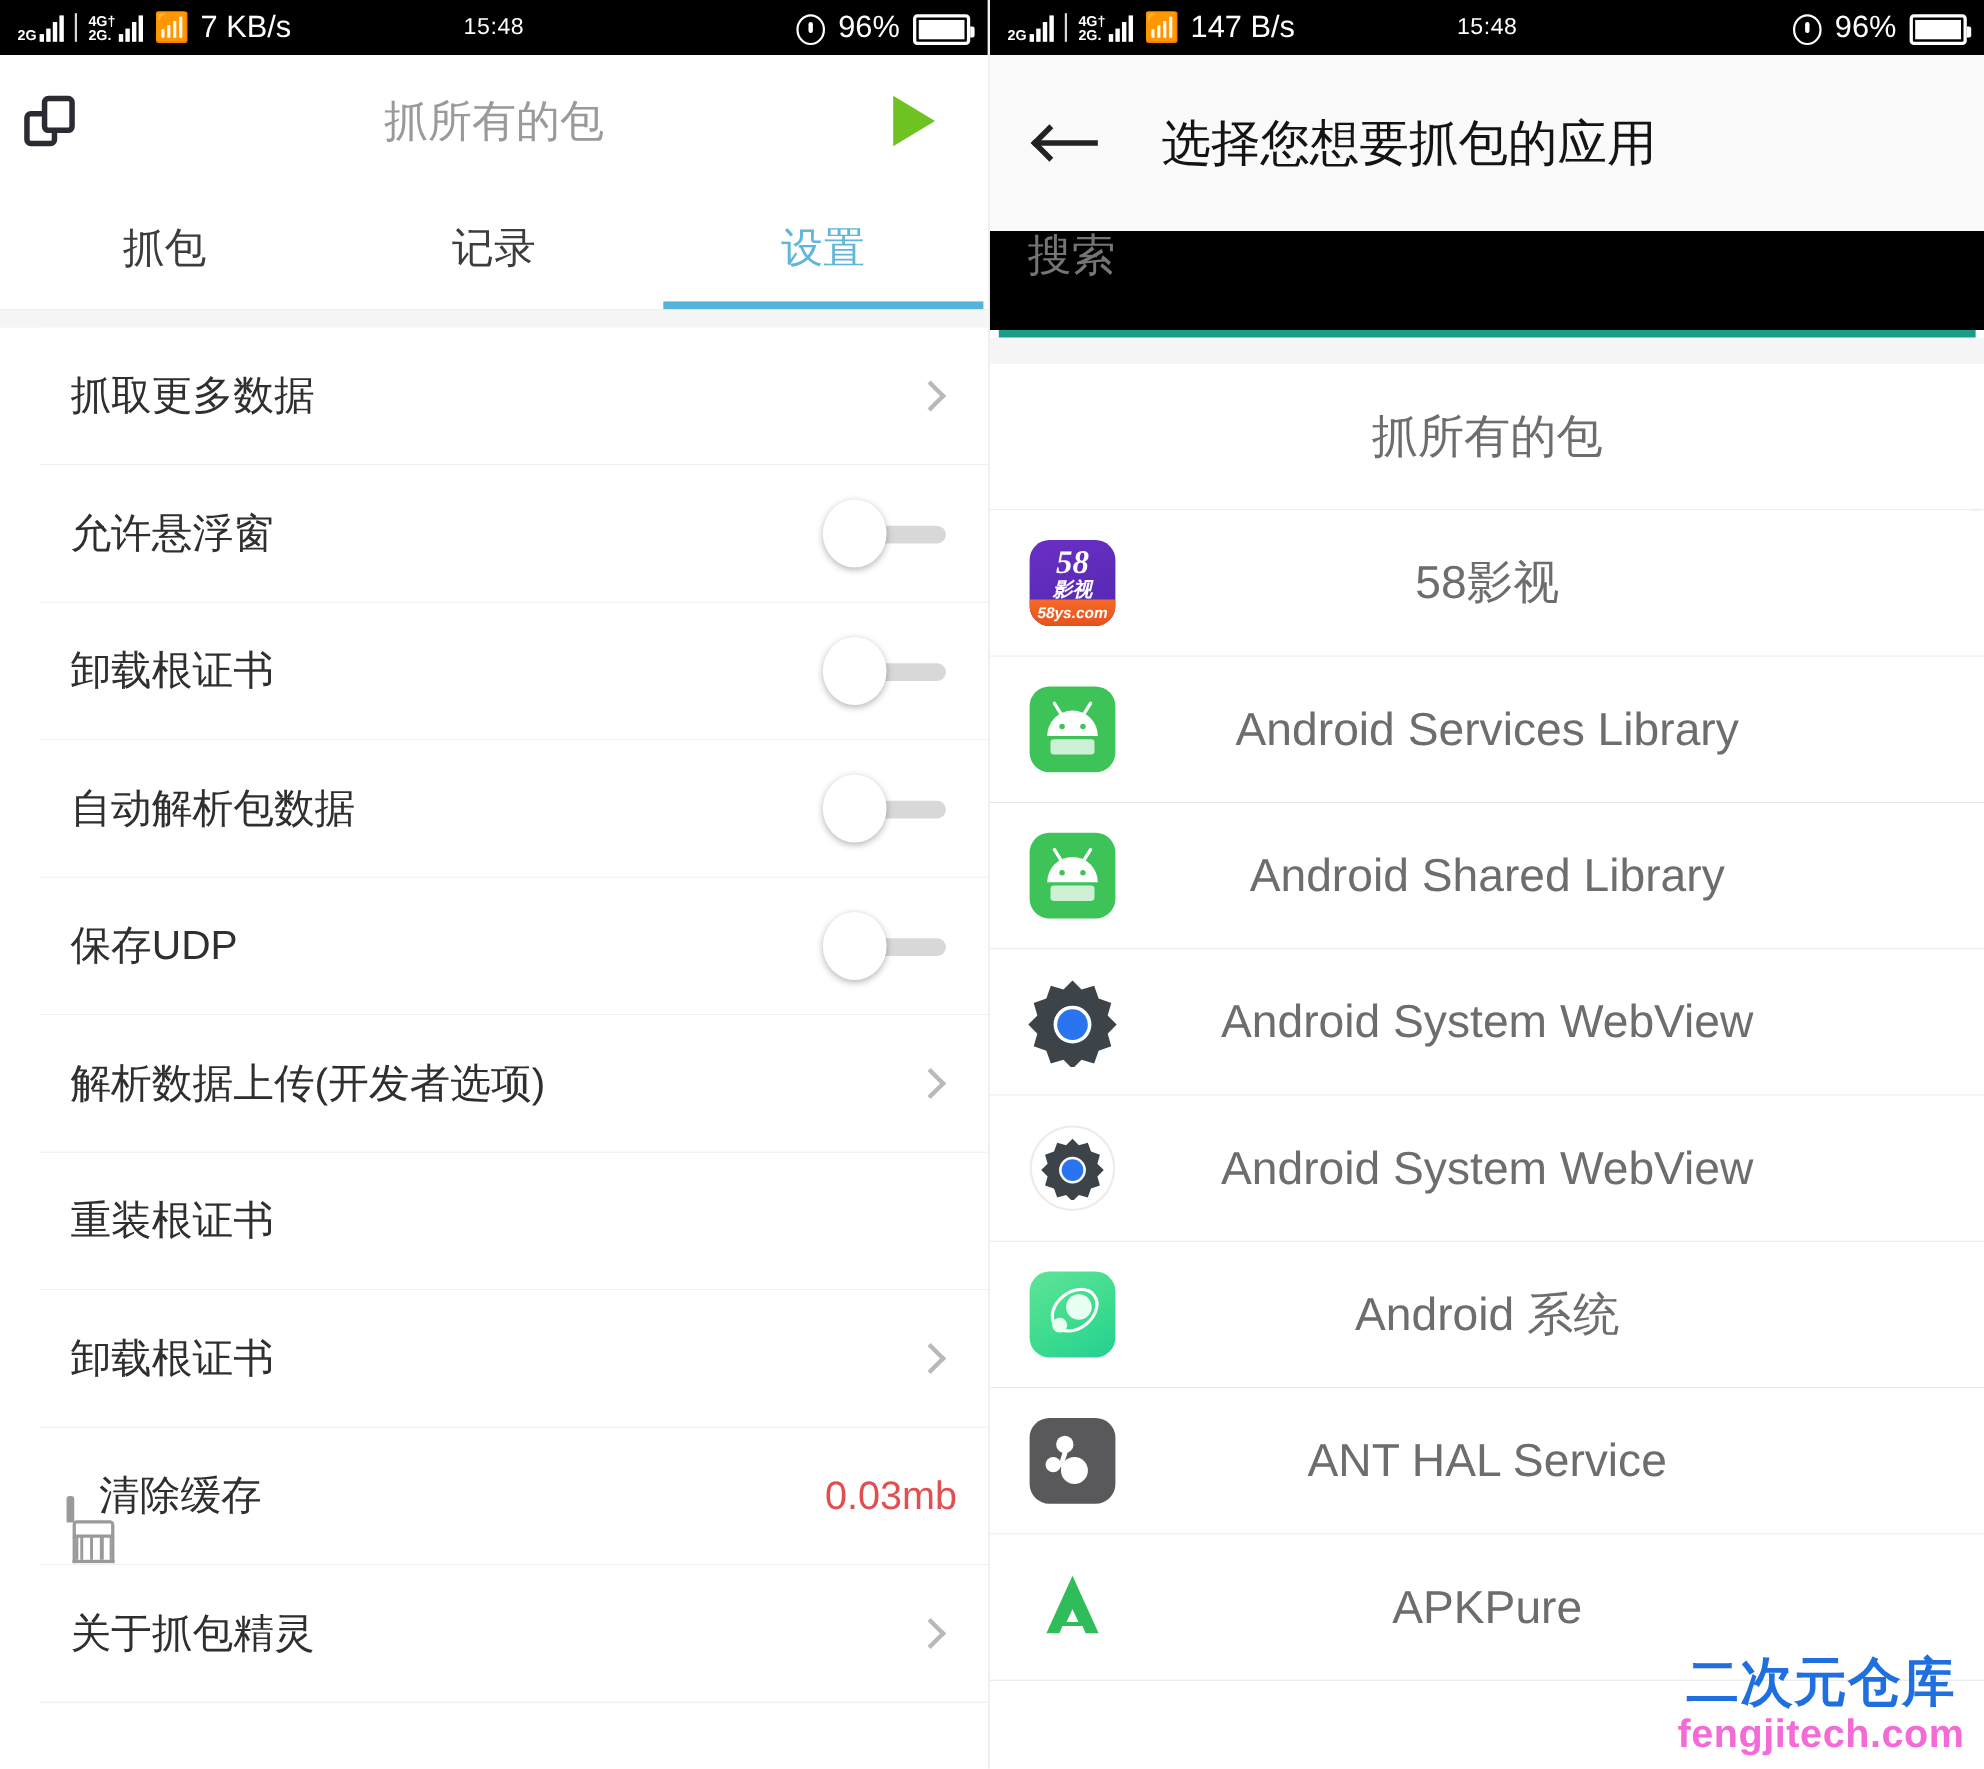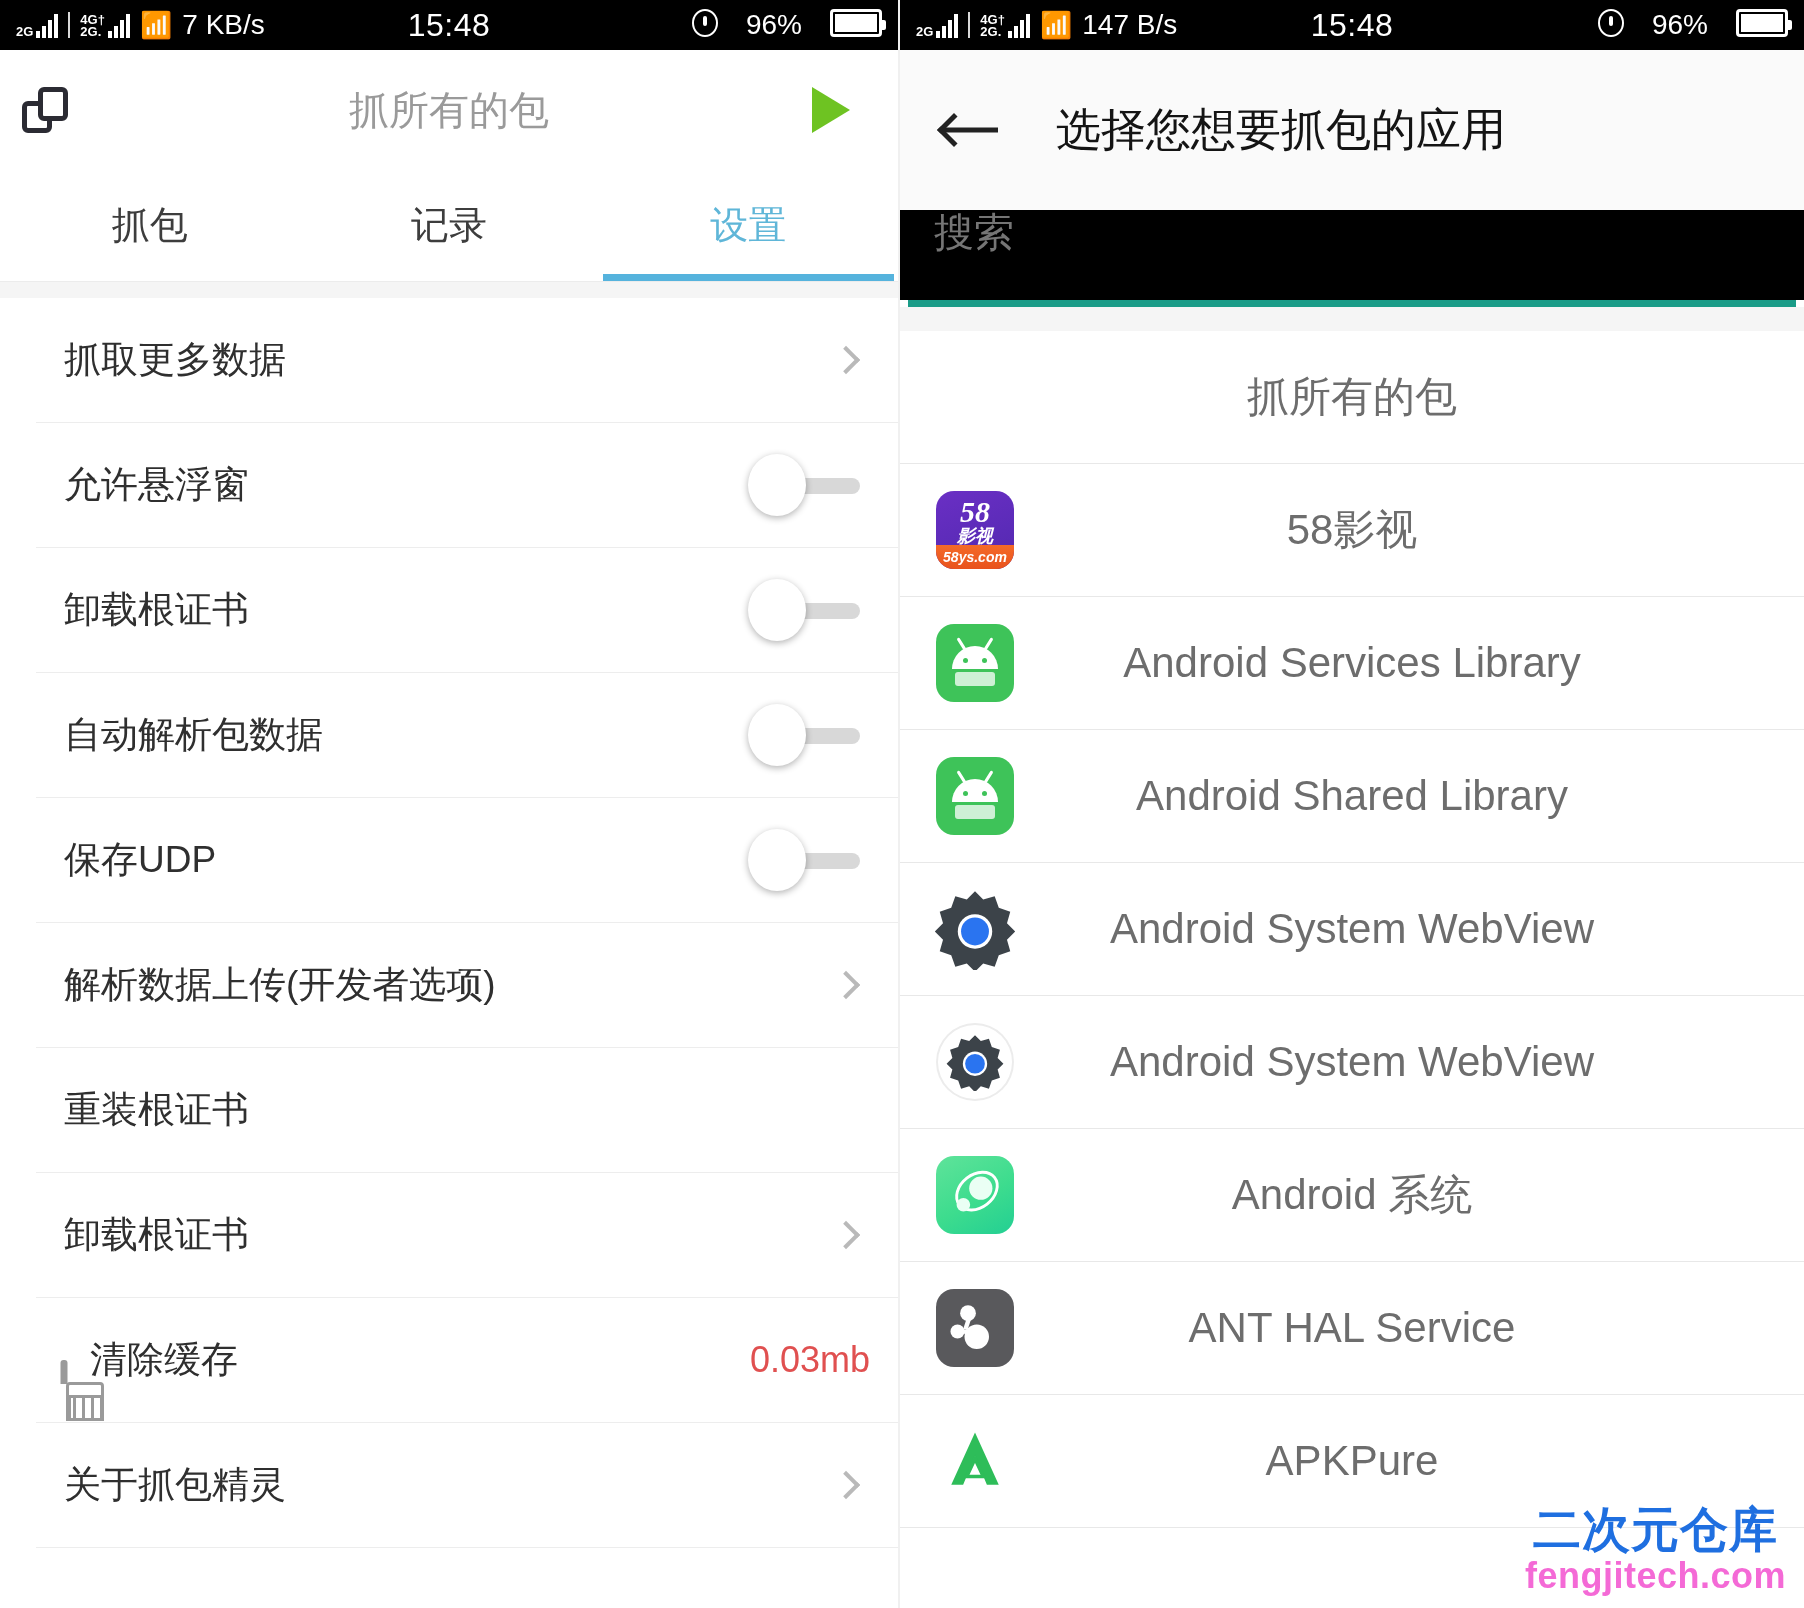--- a/index.html
+++ b/index.html
@@ -31,26 +31,26 @@
     display: flex;
     align-items: center;
     position: relative;
     padding: 0 16px;
     font-size: 27px;
   }
   .sb-left { display: flex; align-items: center; gap: 10px; }
   .sb-center {
     position: absolute; left: 0; right: 0;
     text-align: center;
-    font-size: 32px;
+    font-size: 21px;
     letter-spacing: 0.5px;
   }
   .sb-right {
     margin-left: auto;
-    display: flex; align-items: flex-start; gap: 28px;
+    display: flex; align-items: flex-end; gap: 12px;
     position: relative; z-index: 2;
     font-size: 28px;
   }
   .sig-group { display: flex; align-items: flex-end; gap: 3px; }
   .sig-label {
     font-size: 13px; line-height: 12px; font-weight: bold;
     display: flex; flex-direction: column; justify-content: flex-end;
   }
   .sig-bars { display: flex; align-items: flex-end; gap: 2px; height: 26px; }
   .sig-bars i { width: 4px; background: #fff; display: block; }

